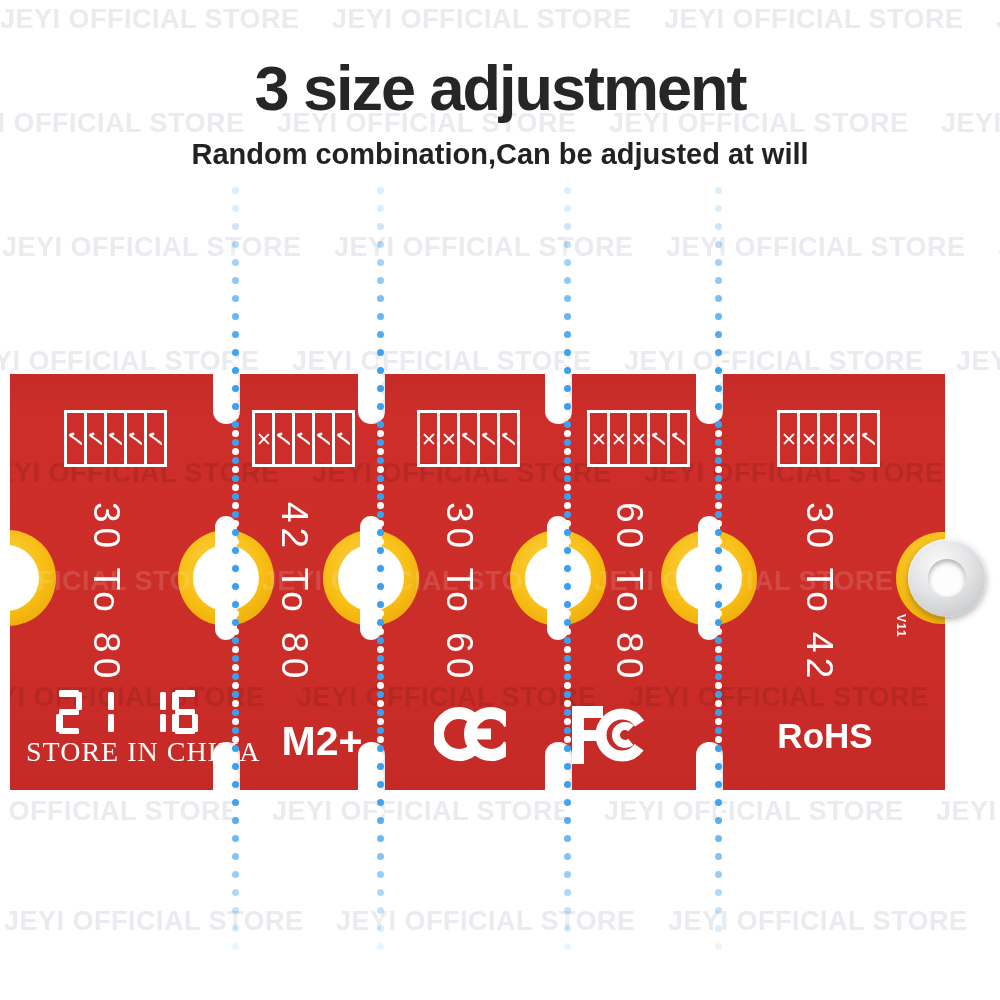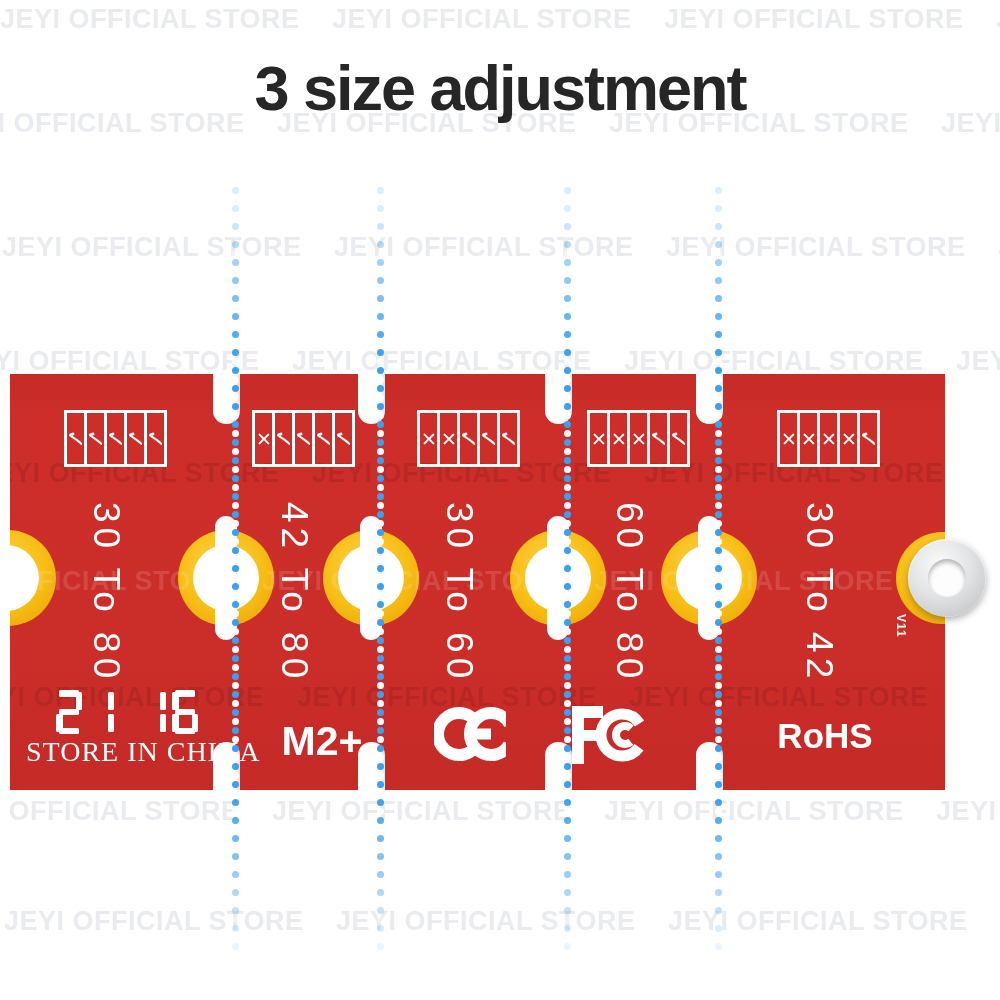--- a/index.html
+++ b/index.html
@@ -115,20 +115,21 @@
         <span class="wm-piece" style="left: 936px;">JEYI OFFICIAL STORE</span>
       </div>
       <div class="wm-row wm-gray" style="top: 906px;">
         <span class="wm-piece" style="left: 4px;">JEYI OFFICIAL STORE</span>
         <span class="wm-piece" style="left: 336px;">JEYI OFFICIAL STORE</span>
         <span class="wm-piece" style="left: 668px;">JEYI OFFICIAL STORE</span>
       </div>
     </div>
 
   <h1 class="title">3 size adjustment</h1>
+  <p class="subtitle">Random combination,Can be adjusted at will</p>
 
   <div class="board">
     <div id="gold-layer">
         <div class="gold" style="left: -50px; top: 156px; width: 96px; height: 96px;"></div>
         <div class="hole-white" style="left: -37px; top: 171px; width: 66px; height: 66px;"></div>
         <div class="gold" style="left: 168px; top: 156px; width: 96px; height: 96px;"></div>
         <div class="hole-white" style="left: 183px; top: 171px; width: 66px; height: 66px;"></div>
         <div class="gold" style="left: 313px; top: 156px; width: 96px; height: 96px;"></div>
         <div class="hole-white" style="left: 328px; top: 171px; width: 66px; height: 66px;"></div>
         <div class="gold" style="left: 500px; top: 156px; width: 96px; height: 96px;"></div>

